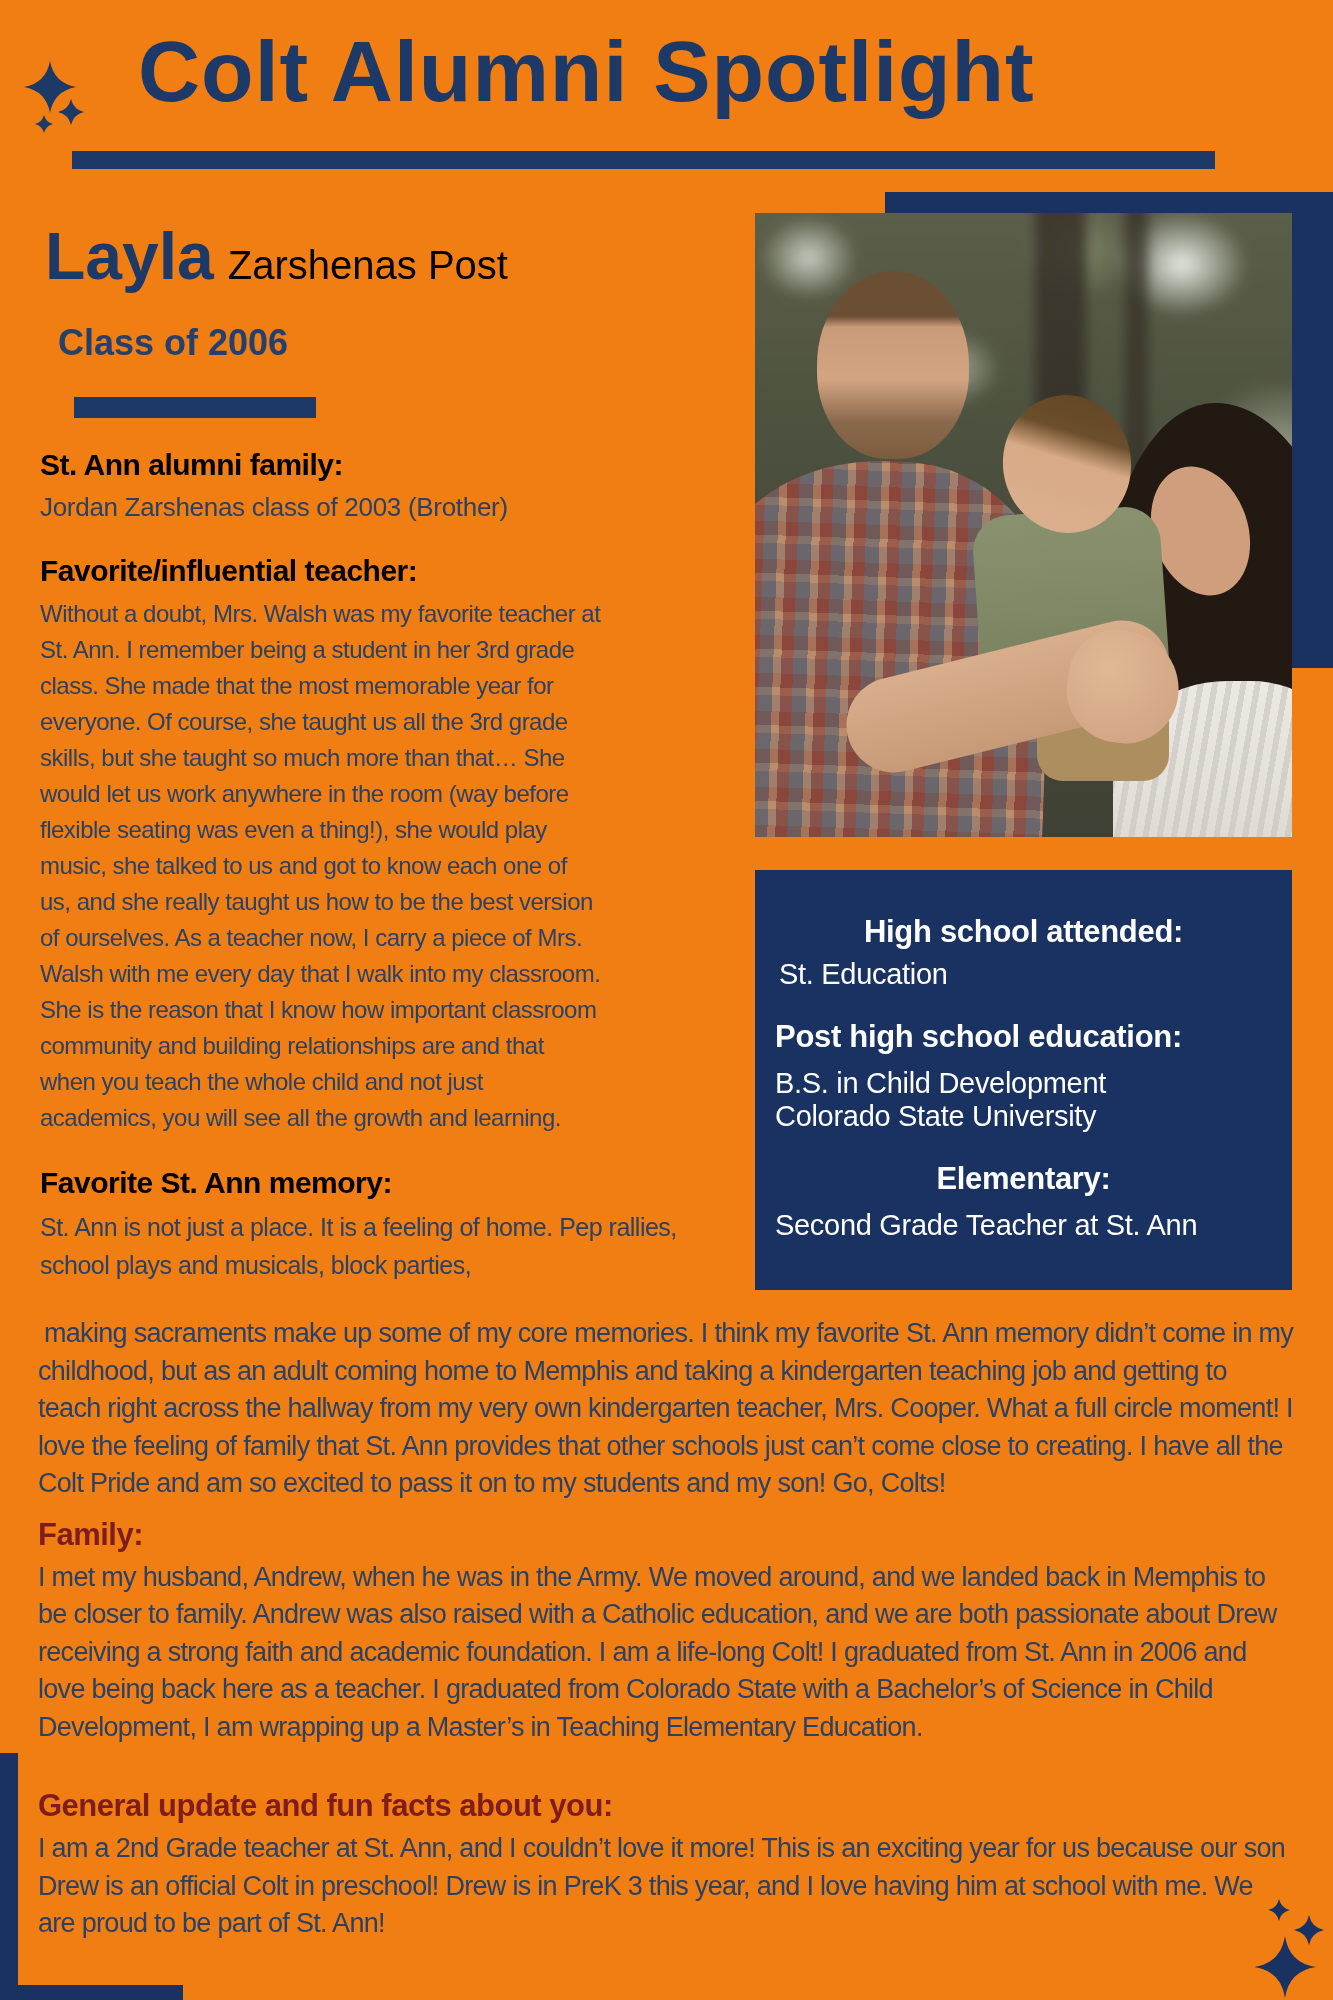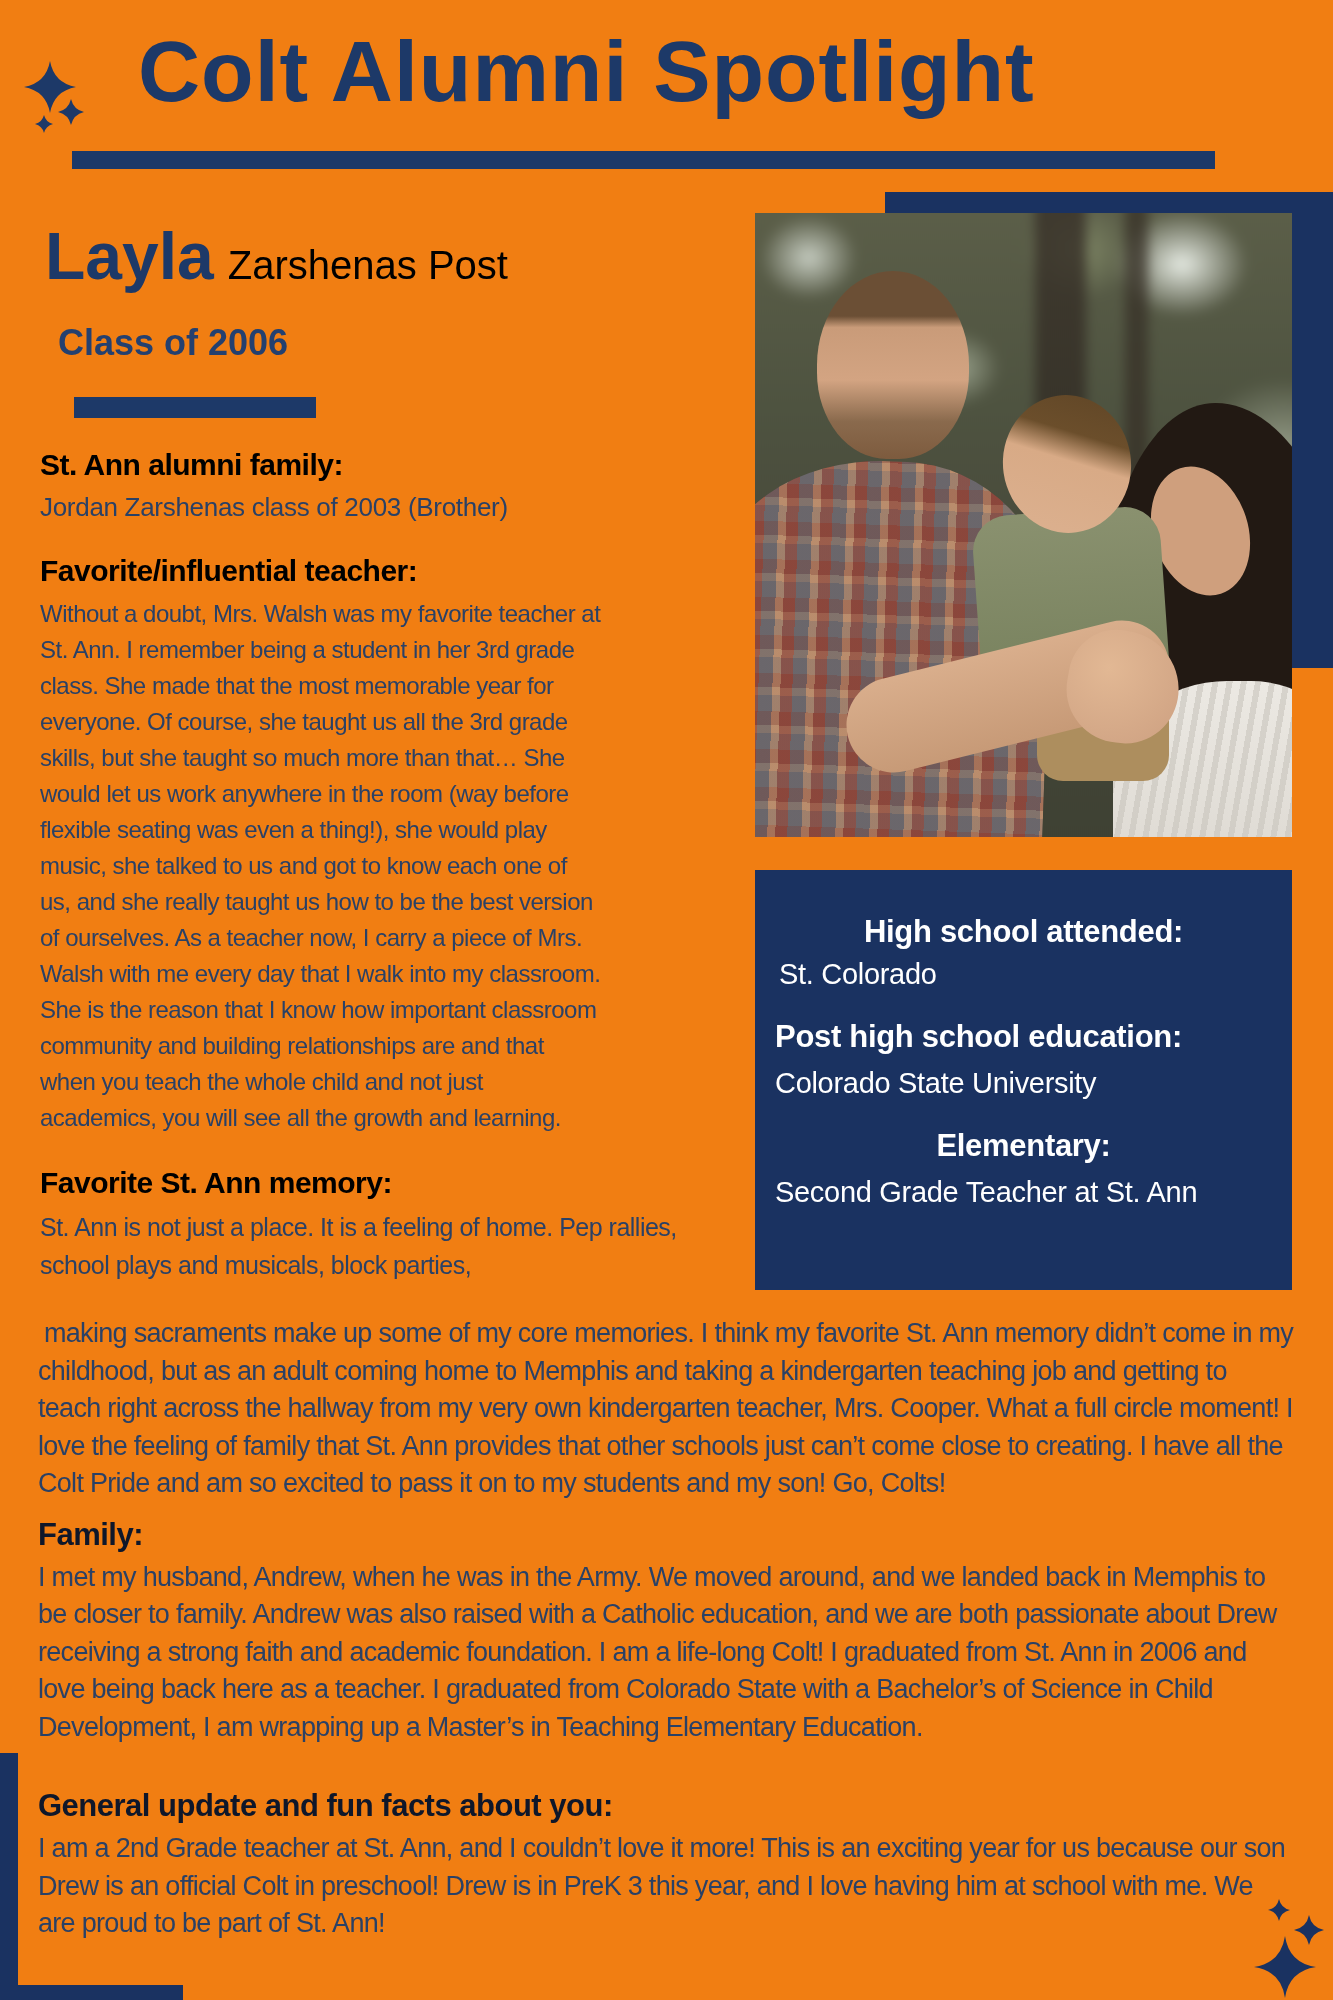--- a/index.html
+++ b/index.html
@@ -46,21 +46,21 @@
   .jordan{font-size:26px;letter-spacing:-0.3px;line-height:34px;}
   .teacher-p{max-width:562px;}
   .memory-p{max-width:700px;font-size:25px;line-height:38px;}
 
   
   .full-col{left:38px;top:1315px;width:1257px;}
   .full-txt{
     font-size:27px;letter-spacing:-0.7px;line-height:37.5px;color:#2A4166;margin:0;
   }
   .indent{text-indent:6px;}
-  .full-h{font-size:31px;font-weight:700;letter-spacing:-0.5px;color:#0f172a;margin:14px 0 6px 0;}
+  .full-h{font-size:31px;font-weight:700;letter-spacing:-0.5px;color:#7f1d1d;margin:14px 0 6px 0;}
   .full-h.big-gap{margin-top:42px;}
 
   
   .photo-backdrop{left:885px;top:192px;width:448px;height:476px;background:#1A3261;}
   .photo{
     left:755px;top:213px;width:537px;height:624px;overflow:hidden;background:#4e5340;
   }
   .ph-bg{position:absolute;inset:-14px;filter:blur(6px);
     background:
       radial-gradient(95px 75px at 78% 10%, rgba(238,243,236,.95), rgba(238,243,236,0) 70%),
@@ -161,24 +161,25 @@
     <h2 class="sec-h spaced">Favorite/influential teacher:</h2>
     <p class="body-txt teacher-p">Without a doubt, Mrs. Walsh was my favorite teacher at St. Ann. I remember being a student in her 3rd grade class. She made that the most memorable year for everyone. Of course, she taught us all the 3rd grade skills, but she taught so much more than that… She would let us work anywhere in the room (way before flexible seating was even a thing!), she would play music, she talked to us and got to know each one of us, and she really taught us how to be the best version of ourselves. As a teacher now, I carry a piece of Mrs. Walsh with me every day that I walk into my classroom. She is the reason that I know how important classroom community and building relationships are and that when you teach the whole child and not just academics, you will see all the growth and learning.</p>
 
     <h2 class="sec-h spaced">Favorite St. Ann memory:</h2>
     <p class="body-txt memory-p">St. Ann is not just a place. It is a feeling of home. Pep rallies, school plays and musicals, block parties,</p>
   </div>
 
   <div class="abs info-box">
     <p class="ib-h center">High school attended:</p>
     <div class="ib-gap-xs"></div>
-    <p class="ib-v ib-indent">St. Colorado</p>
+    <p class="ib-v ib-indent">St. Education</p>
     <div class="ib-gap-m"></div>
     <p class="ib-h">Post high school education:</p>
     <div class="ib-gap-s"></div>
+    <p class="ib-v">B.S. in Child Development</p>
     <p class="ib-v">Colorado State University</p>
     <div class="ib-gap-m"></div>
     <p class="ib-h center">Elementary:</p>
     <div class="ib-gap-s"></div>
     <p class="ib-v">Second Grade Teacher at St. Ann</p>
   </div>
 
   <div class="abs full-col">
     <p class="full-txt indent">making sacraments make up some of my core memories. I think my favorite St. Ann memory didn’t come in my childhood, but as an adult coming home to Memphis and taking a kindergarten teaching job and getting to teach right across the hallway from my very own kindergarten teacher, Mrs. Cooper. What a full circle moment! I love the feeling of family that St. Ann provides that other schools just can’t come close to creating. I have all the Colt Pride and am so excited to pass it on to my students and my son! Go, Colts!</p>
 

